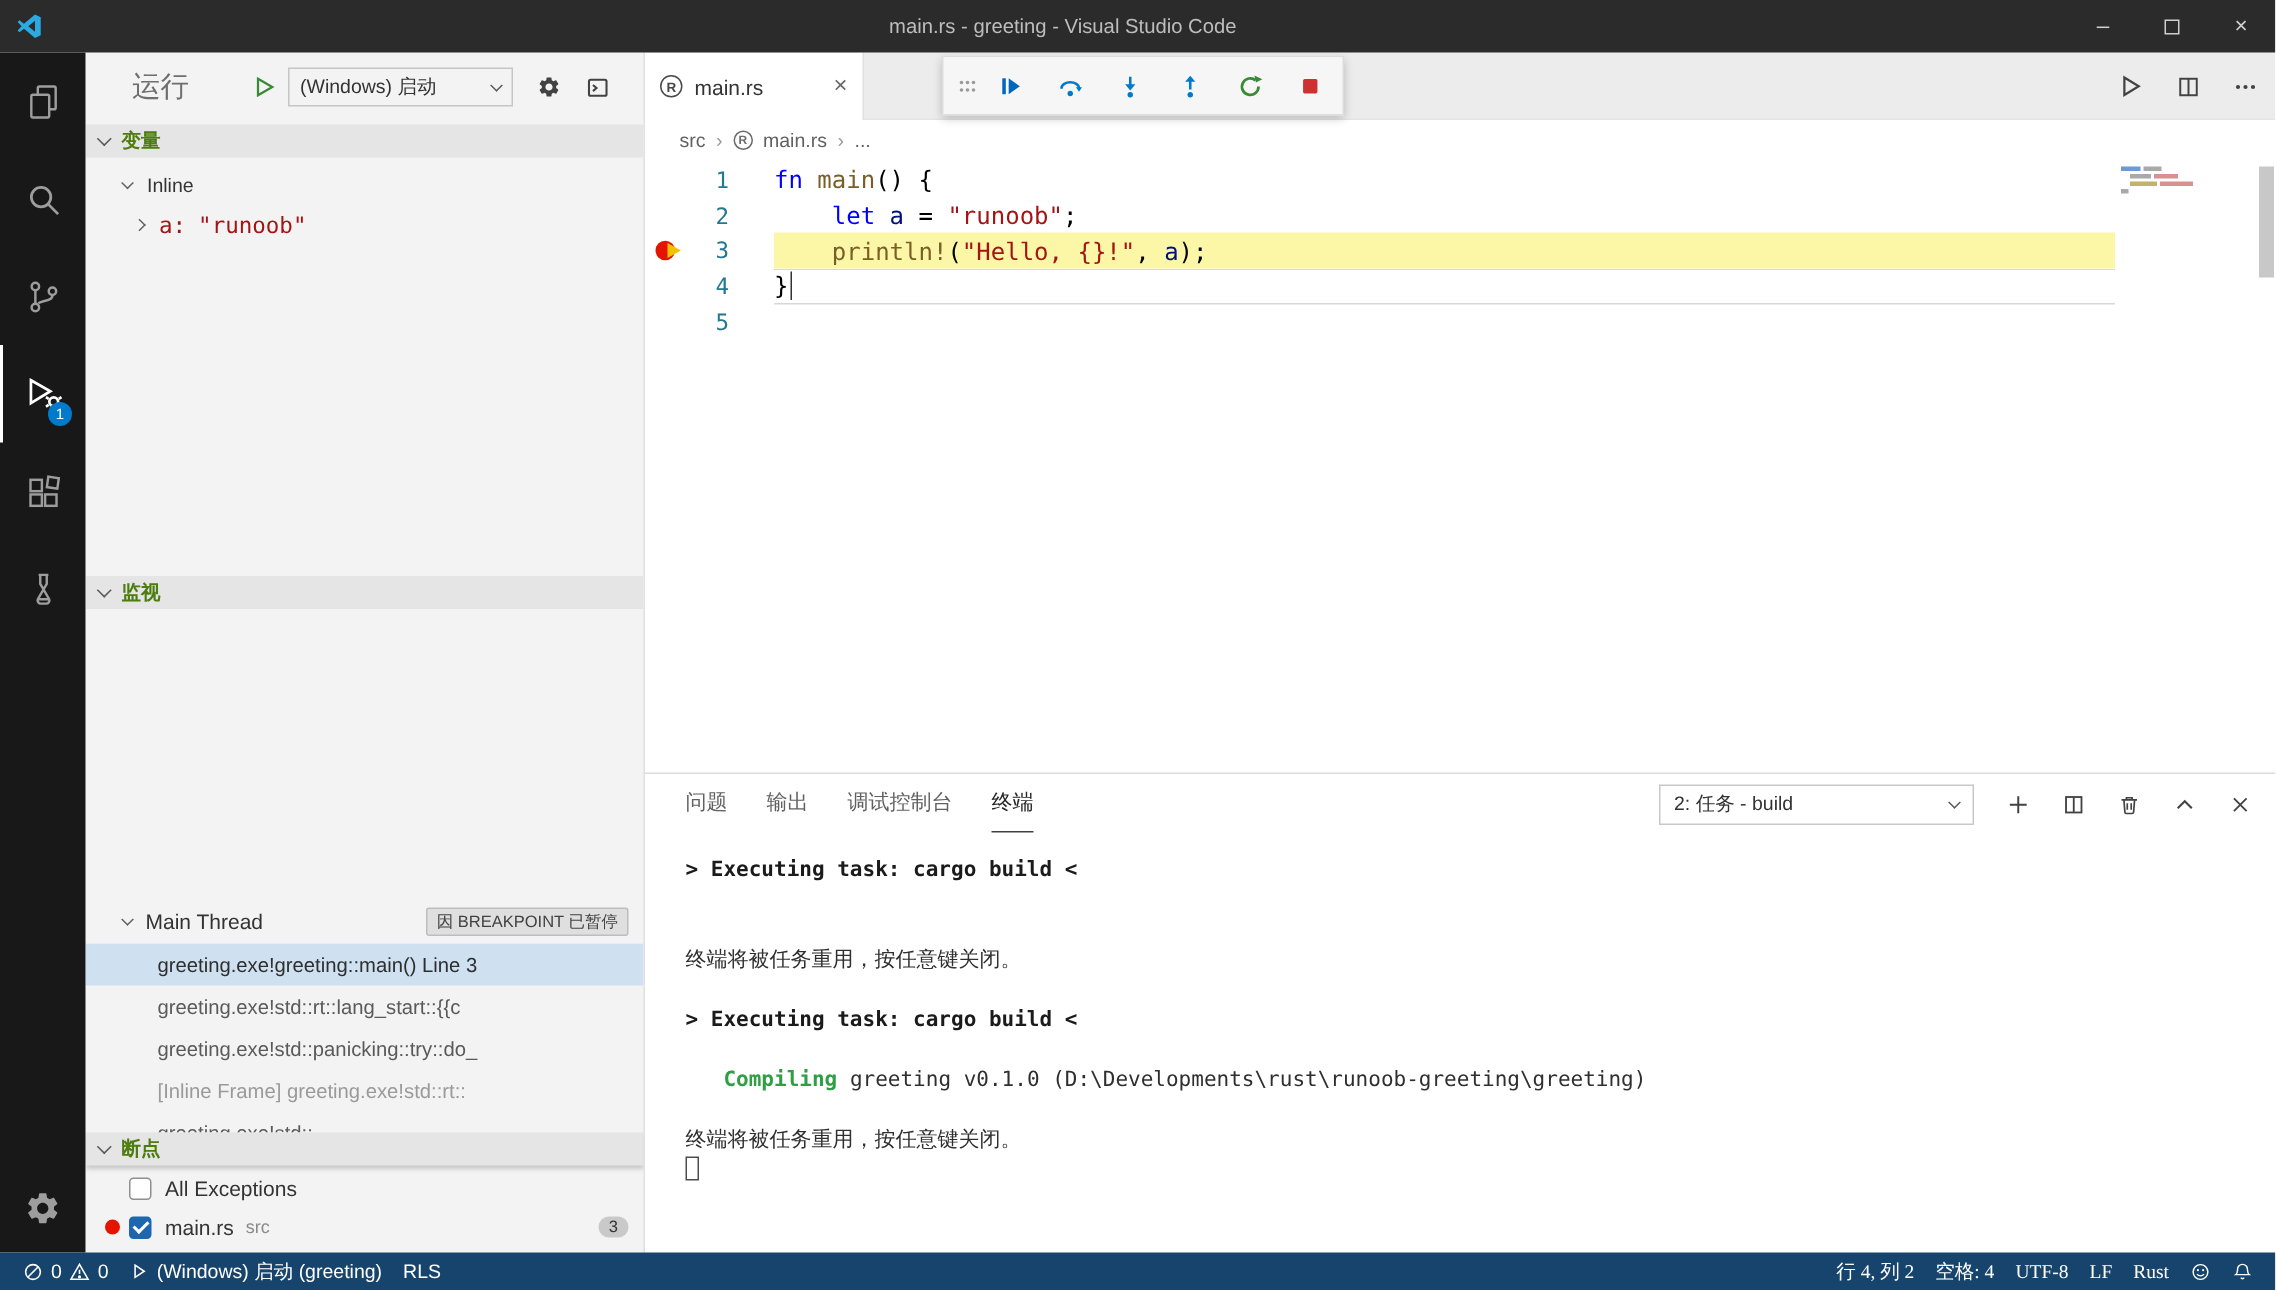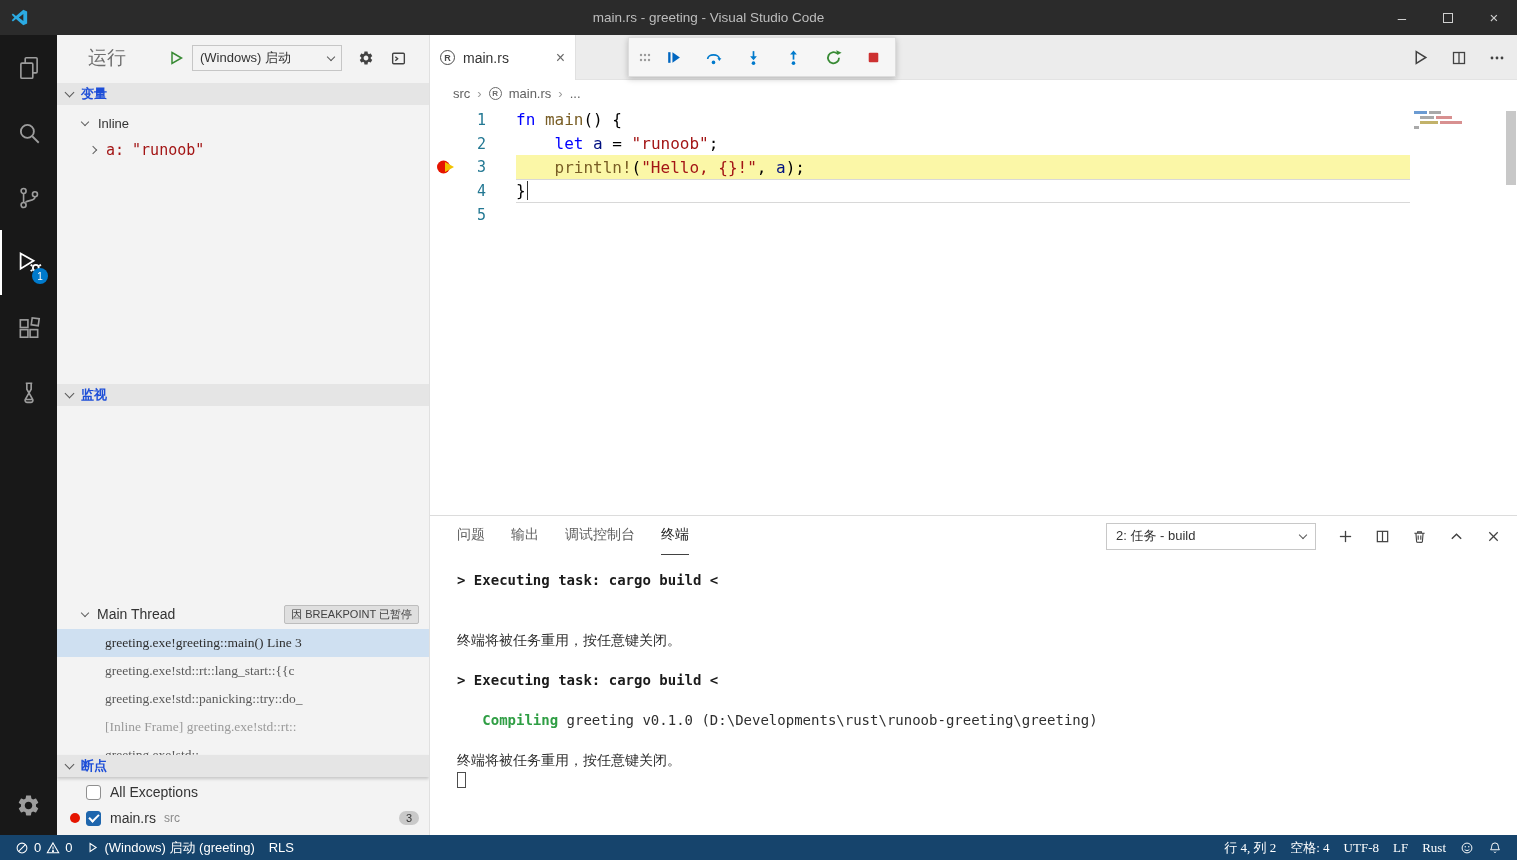--- a/index.html
+++ b/index.html
@@ -26,34 +26,34 @@
 
   
   .sidebar{position:absolute;top:35px;left:57px;width:373px;bottom:25px;background:#f3f3f3;border-right:1px solid #e0e0e0;color:#3c3c3c;overflow:hidden;}
   .sb-toolbar{position:absolute;top:0;left:0;right:0;height:46px;display:flex;align-items:center;padding:0 8px 0 31px;}
   .run-label{color:#6f6f6f;font-size:19px;margin-right:42px;}
   .cfg-box{display:flex;align-items:center;gap:6px;border:1px solid #c6c6c6;background:#f3f3f3;height:26px;padding:0 7px;margin-left:8px;width:150px;font-size:13px;color:#333;}
   .cfg-box .lbl{flex:1;white-space:nowrap;overflow:hidden;}
   .chev{width:7px;height:7px;border-right:1.4px solid #5a5a5a;border-bottom:1.4px solid #5a5a5a;transform:rotate(45deg);margin-top:-3px;flex-shrink:0;}
   .chev.small{width:6px;height:6px;}
   .sb-iconbtn{margin-left:16px;color:#424242;display:flex;align-items:center;}
-  .sb-header{position:absolute;left:0;right:0;height:22px;background:#e5e5e5;display:flex;align-items:center;font-weight:bold;font-size:13px;color:#1d4ed8;padding-left:9px;gap:8px;z-index:4;}
+  .sb-header{position:absolute;left:0;right:0;height:22px;background:#e5e5e5;display:flex;align-items:center;font-weight:bold;font-size:13px;color:#4d7c0f;padding-left:9px;gap:8px;z-index:4;}
   .sb-header .chev{margin-top:-4px;}
   .sb-header.shadow{box-shadow:0 2px 3px rgba(0,0,0,0.18);}
   .sb-row{position:absolute;left:0;right:0;display:flex;align-items:center;}
   .twisty{width:6px;height:6px;border-right:1.4px solid #616161;border-bottom:1.4px solid #616161;flex-shrink:0;}
   .twisty.down{transform:rotate(45deg);margin-top:-3px;}
   .twisty.right{transform:rotate(-45deg);}
   .mono{font-family:"DejaVu Sans Mono",monospace;}
   .var-name{color:#a31515;font-size:15px;margin-left:10px;}
   .var-value{color:#a31515;font-size:15px;margin-left:8px;}
   .thread-label{font-size:14px;color:#333;margin-left:9px;}
   .paused-badge{margin-left:auto;margin-right:10px;font-size:11px;color:#424242;background:#dfdfdf;border:1px solid #bdbdbd;padding:1px 6px;border-radius:2px;white-space:nowrap;}
   .frames{position:absolute;left:0;right:0;overflow:hidden;}
-  .frame{height:28px;display:flex;align-items:center;padding-left:48px;font-family:Liberation Serif, serif;font-size:13.5px;color:#5a5a5a;white-space:nowrap;overflow:hidden;}
+  .frame{height:28px;display:flex;align-items:center;padding-left:48px;font-family:Liberation Sans, sans-serif;font-size:13.5px;color:#5a5a5a;white-space:nowrap;overflow:hidden;}
   .frame.selected{background:#cfe0f1;color:#2e2e2e;}
   .frame.dim{color:#9a9a9a;}
   .bp-row{height:26px;display:flex;align-items:center;padding:0 10px 0 13px;font-size:14px;color:#333;}
   .bp-dot{width:10px;height:10px;border-radius:50%;background:#e51400;margin-right:6px;flex-shrink:0;}
   .bp-dot.hidden{visibility:hidden;}
   .checkbox{width:15px;height:15px;border:1px solid #8f8f8f;background:#fff;border-radius:3px;margin-right:9px;display:inline-flex;align-items:center;justify-content:center;flex-shrink:0;}
   .checkbox.checked{background:#1e66ad;border-color:#1e66ad;}
   .checkbox.checked::after{content:"";width:8px;height:4px;border-left:2px solid #fff;border-bottom:2px solid #fff;transform:rotate(-45deg);margin-top:-2px;}
   .bp-detail{color:#8a8a8a;font-size:12px;margin-left:8px;}
   .count-badge{margin-left:auto;background:#c9c9c9;color:#333;font-size:11px;border-radius:9px;padding:1px 7px;}

